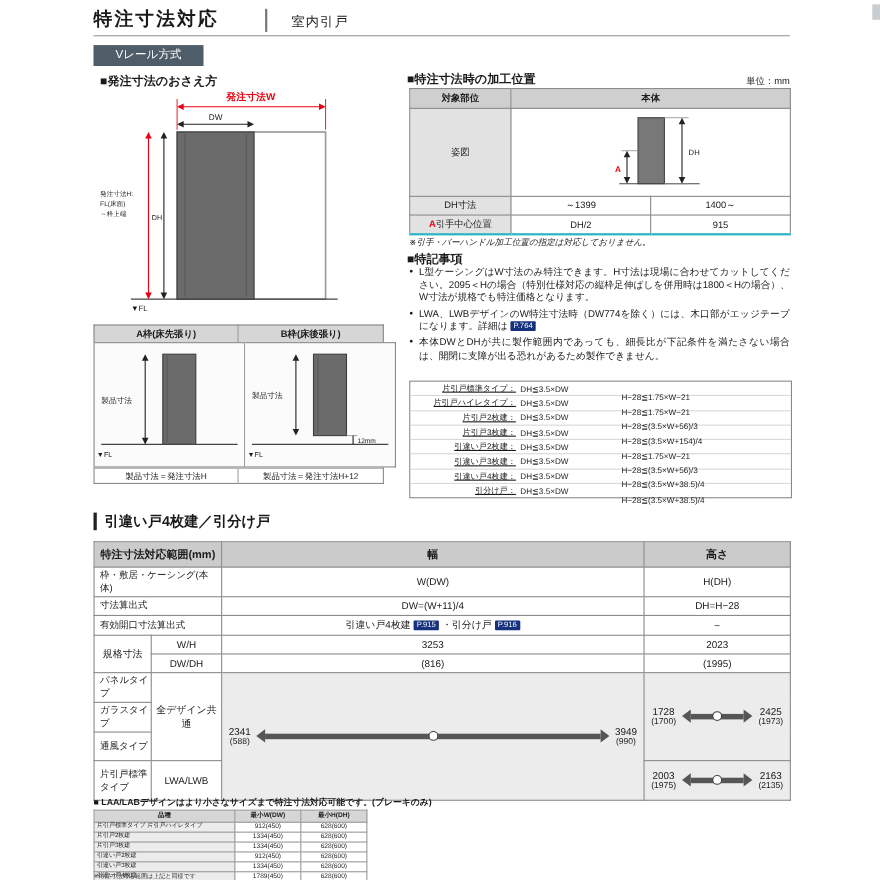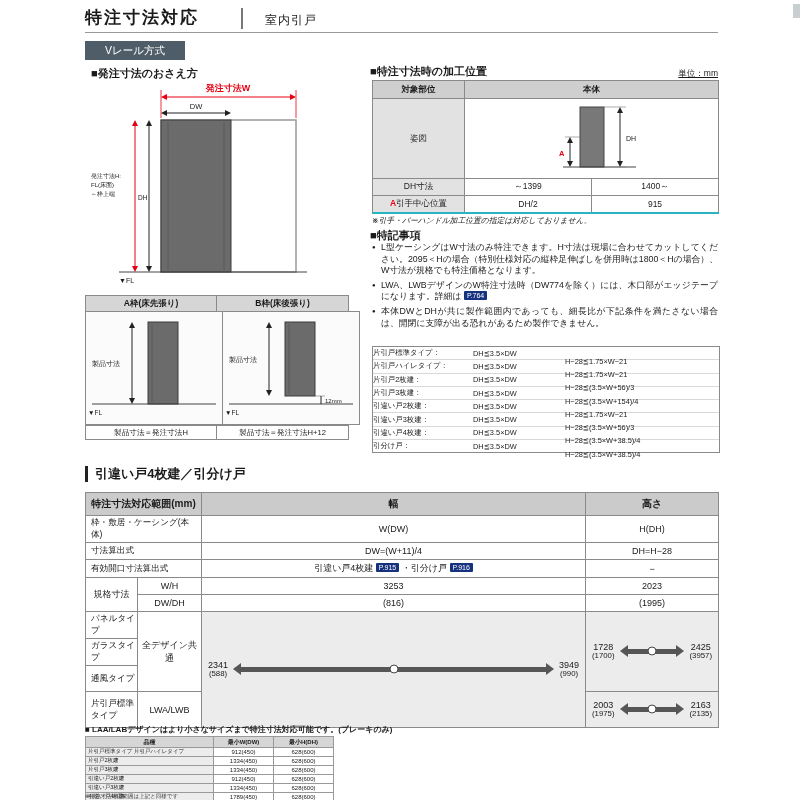--- a/index.html
+++ b/index.html
@@ -15,21 +15,21 @@
   .subtitle{left:265px;top:12px;font-size:12px;letter-spacing:1px;}
   .rule{left:85px;top:32px;width:633px;height:1px;background:#999;}
   .edge-mark{right:0;top:4px;width:7px;height:14px;background:#c9ced1;}
   .badge{left:85px;top:41px;width:100px;height:19px;background:#4e5d68;color:#fff;
          font-size:10.5px;line-height:19px;text-align:center;}
 
   
   .sec-h{font-size:11px;font-weight:bold;}
   .order-h{left:91px;top:66px;}
   .mach-h{left:370px;top:64px;}
-  .unit{left:600px;top:68px;width:118px;text-align:right;font-size:8.5px;text-decoration:underline;}
+  .unit{left:600px;top:68px;width:118px;text-align:right;font-size:8.5px;}
   .notes-h{left:370px;top:228px;}
 
   
   .mach-table{left:372px;top:80px;width:346px;border-collapse:collapse;table-layout:fixed;}
   .mach-table td{border:1px solid #8a8a8a;font-size:8.5px;text-align:center;vertical-align:middle;padding:1px;}
   .mach-table td.hd{background:#cfcfcf;font-weight:bold;height:15px;}
   .mach-table td.hd2{background:#e2e2e2;}
   .mach-table tr.last td{border-bottom:2px solid #2ab3c0;}
   .red{color:#e60012;font-weight:bold;}
   .mach-note{left:372px;top:215px;font-size:7.8px;font-style:italic;}
@@ -41,21 +41,21 @@
   .pbadge{display:inline-block;background:#16317d;color:#fff;font-size:7px;line-height:9px;
           padding:0 3px;border-radius:1px;vertical-align:1px;}
 
   
   .ratio{left:372px;top:346px;width:346px;border:1px solid #8a8a8a;display:flex;background:#fff;}
   .ratio-label{width:34px;border-right:1px solid #8a8a8a;display:flex;align-items:center;
                justify-content:center;font-size:8px;}
   .ratio-rows{flex:1;}
   .ratio-row{display:flex;align-items:center;height:12.3px;font-size:7.4px;border-bottom:1px solid #d8d8d8;}
   .ratio-row:last-child{border-bottom:none;}
-  .ratio-row .rn{width:96px;text-align:left;}
+  .ratio-row .rn{width:96px;text-align:right;text-decoration:underline;}
   .ratio-row .f1{width:88px;padding-left:4px;}
   .ratio-row .f2{flex:1;padding-left:4px;margin-top:16px;}
 
   
   .frames{left:85px;top:295px;width:264px;}
   .frames .row{display:flex;}
   .frames .cell{border:1px solid #8a8a8a;box-sizing:border-box;width:138px;}
   .frames .cell+.cell{border-left:none;}
   .frames .head .cell{height:16px;background:#d6d6d6;font-size:8.5px;font-weight:bold;
        display:flex;align-items:center;justify-content:center;border-bottom:none;}
@@ -357,21 +357,21 @@
         <div class="range-comp">
           <div class="rnum">
                 <div>1728</div>
                 <div class="sub">(1700)</div>
               </div>
           <div class="bar">
                 <span class="dot"></span>
               </div>
           <div class="rnum">
                 <div>2425</div>
-                <div class="sub">(3957)</div>
+                <div class="sub">(1973)</div>
               </div>
         </div>
       </td>
     </tr>
     <tr style="height:26px;">
           <td class="lbl">ガラスタイプ</td>
         </tr>
     <tr style="height:26px;">
           <td class="lbl">通風タイプ</td>
         </tr>

